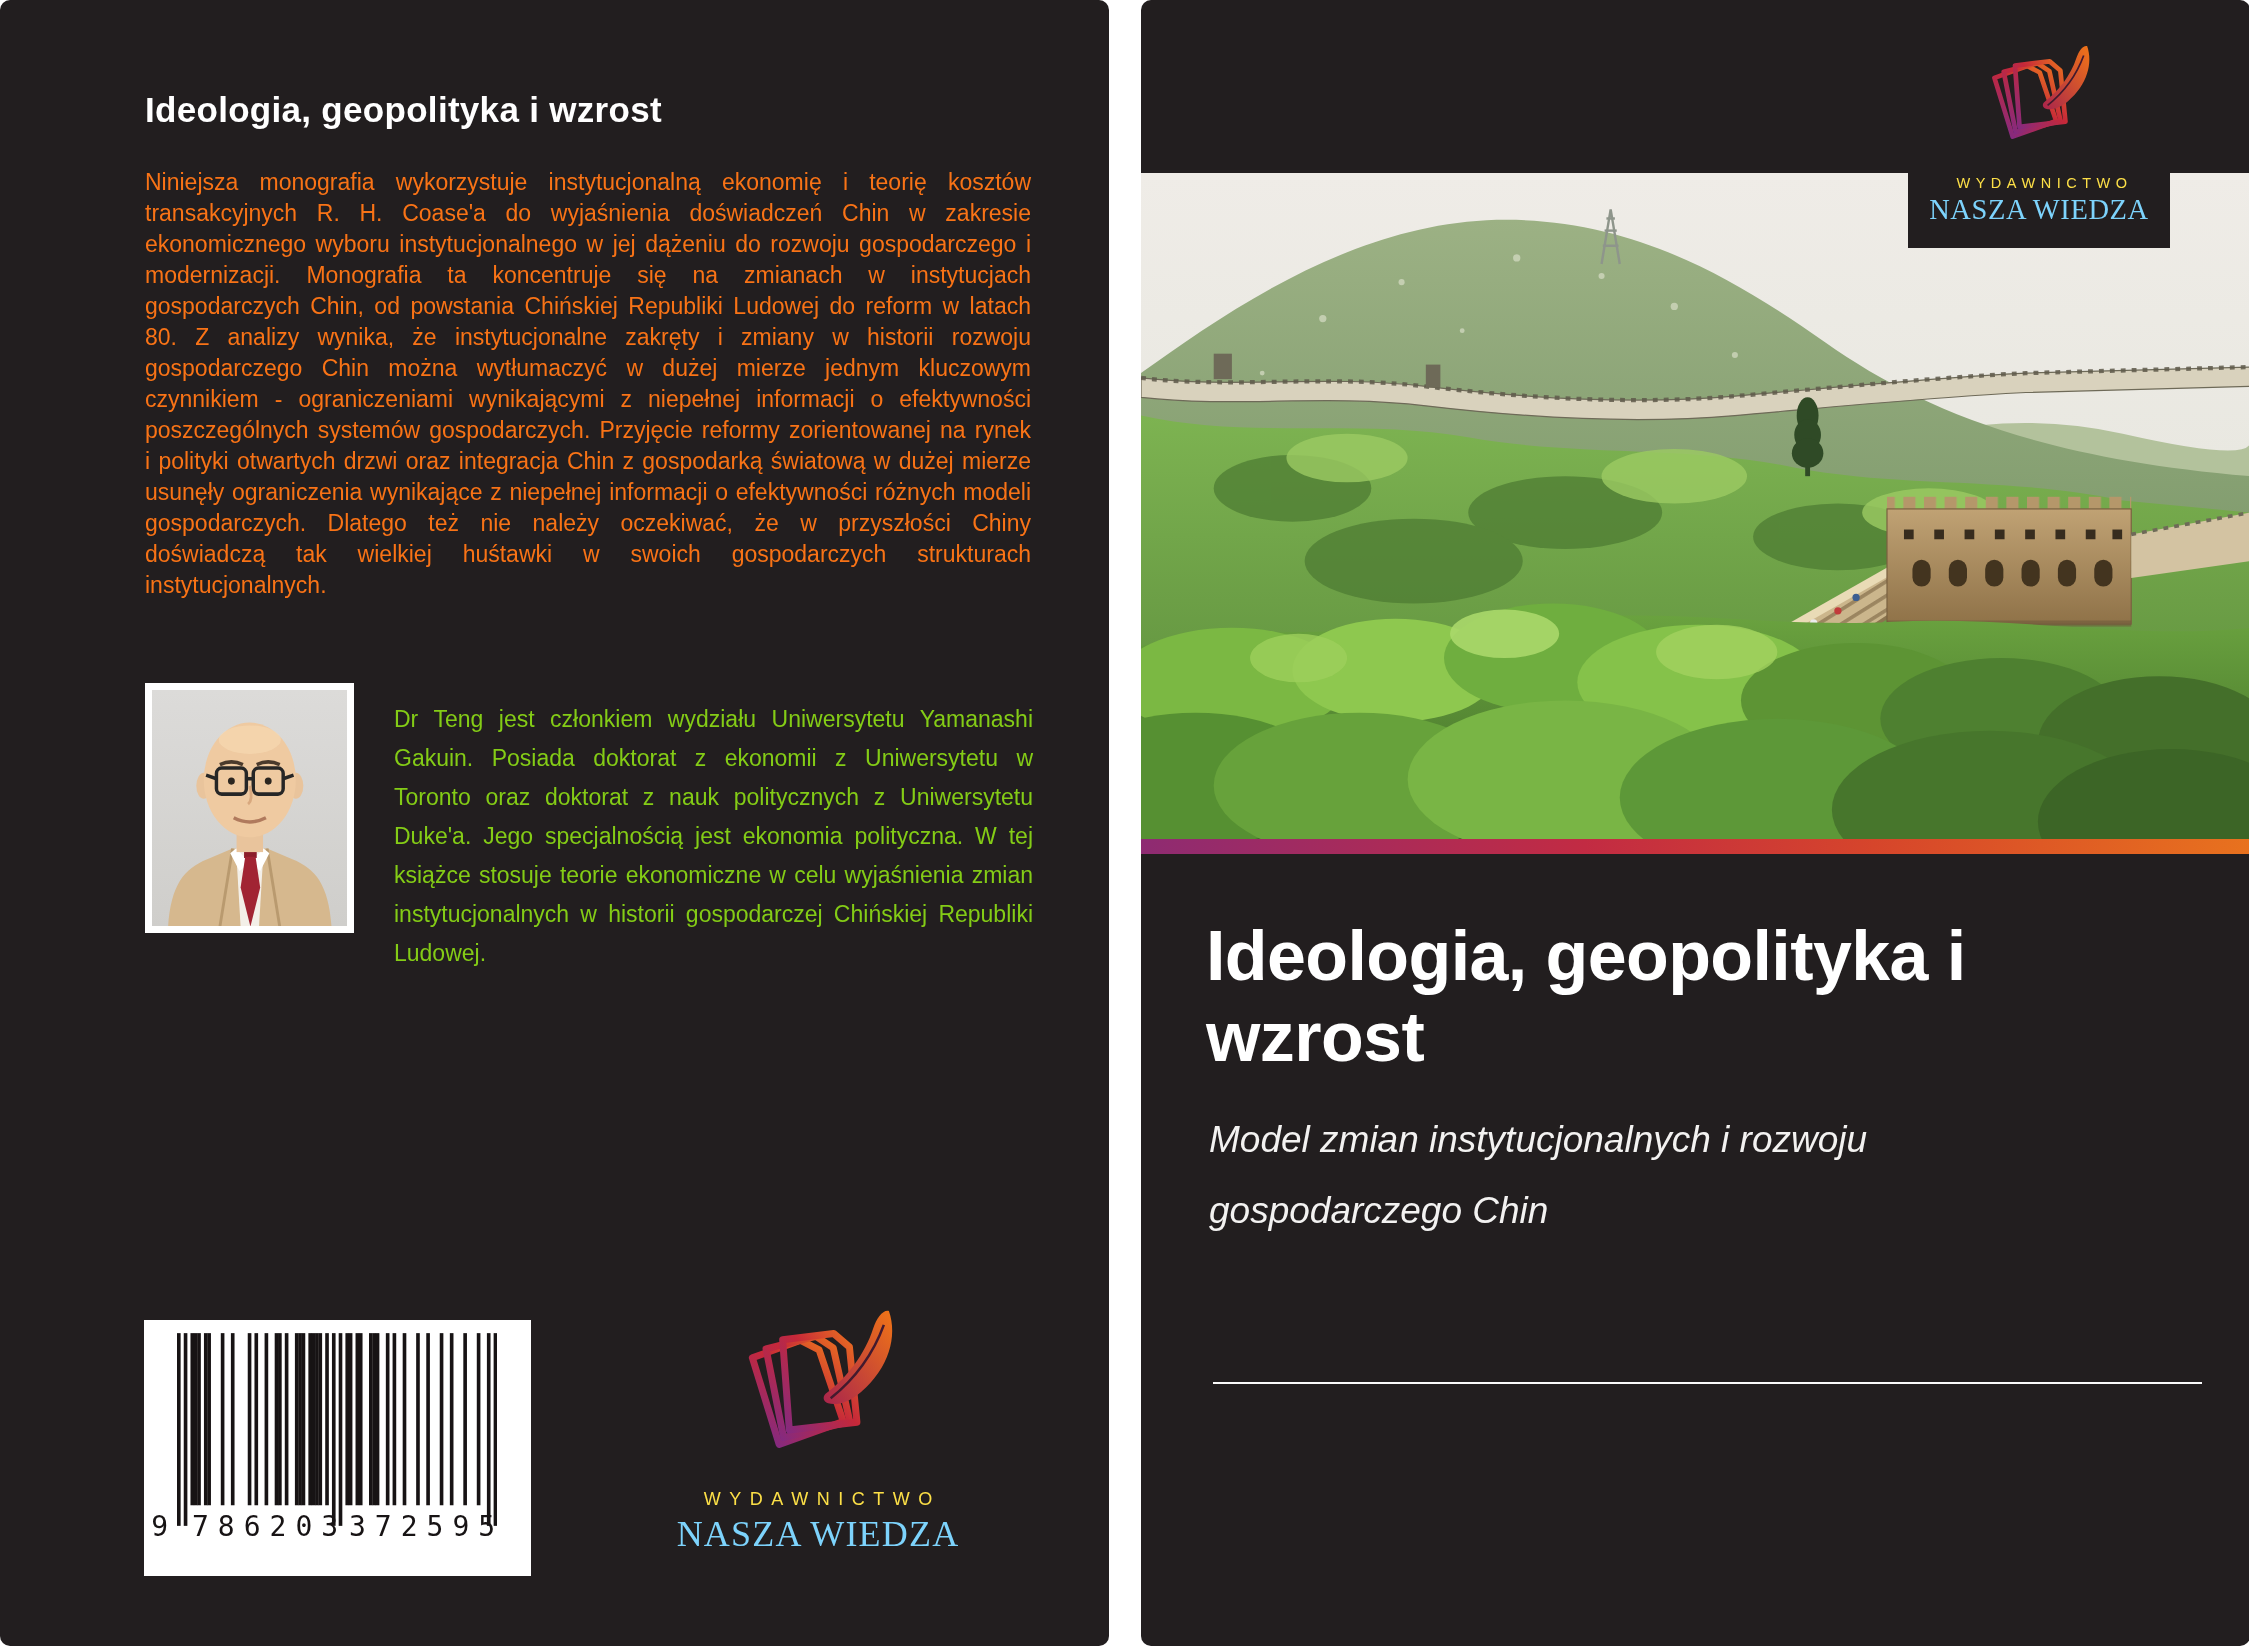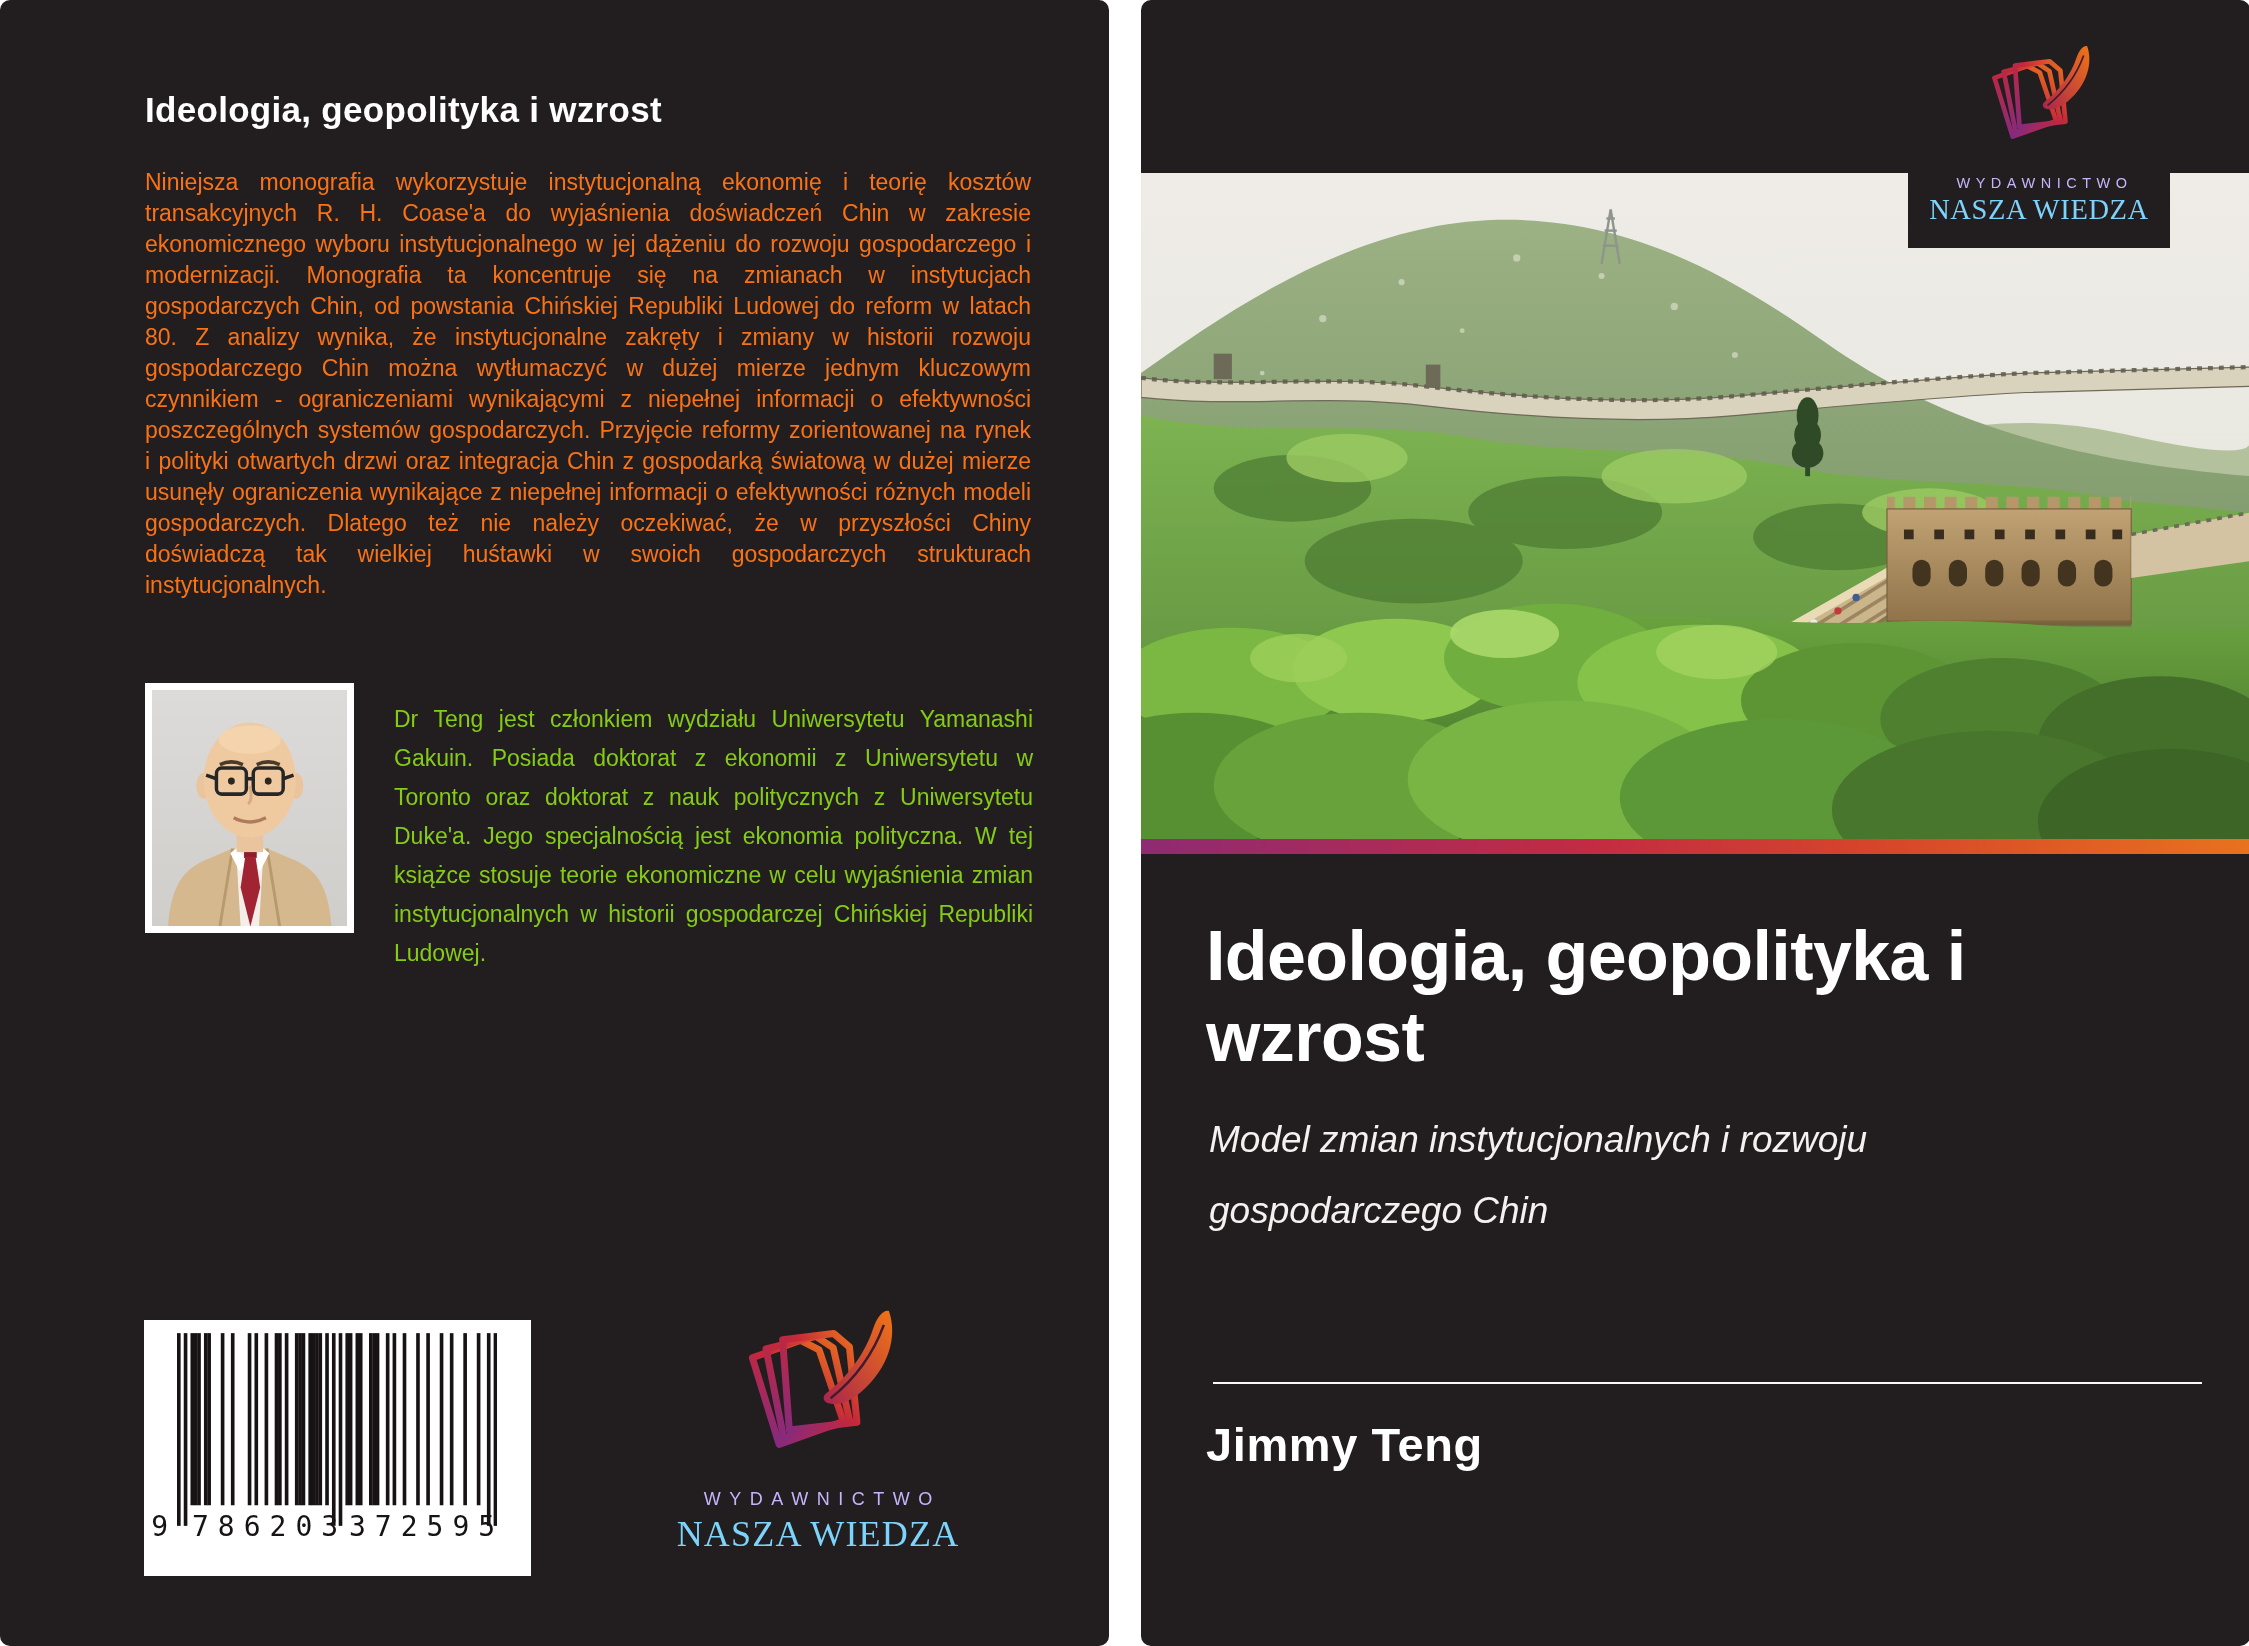--- a/index.html
+++ b/index.html
@@ -23,21 +23,21 @@
   .barcode-box{position:absolute;left:144px;top:1320px;width:387px;height:256px;background:#ffffff;}
   .barcode-box svg{position:absolute;left:33px;top:13.3px;}
   .barcode-digits{position:absolute;left:0;top:190px;width:100%;height:36px;color:#171314;
                   font-family:"DejaVu Sans Mono",monospace;font-size:28px;}
   .barcode-digits .d1{position:absolute;left:7.3px;}
   .barcode-digits .d2{position:absolute;left:48px;letter-spacing:9px;}
   .barcode-digits .d3{position:absolute;left:205px;letter-spacing:9px;}
 
   .logo-block{position:absolute;left:630px;top:1302px;width:376px;text-align:center;}
   .logo-block .mark{width:200px;height:171px;margin:0 auto;display:block;}
-  .pub-top{display:block;color:#c4b5fd;font-size:18px;letter-spacing:8.5px;margin-top:15.8px;
+  .pub-top{display:block;color:#fde047;font-size:18px;letter-spacing:8.5px;margin-top:15.8px;
            padding-left:8.5px;}
   .pub-bottom{display:block;color:#7dd3fc;font-family:"Liberation Serif",serif;
               font-weight:400;font-size:36px;letter-spacing:1.2px;margin-top:3.6px;}
 
   
   .cover-photo{position:absolute;left:0;top:173px;width:1109px;height:667px;}
   .cover-photo svg{display:block;width:100%;height:100%;}
   .accent-bar{position:absolute;left:0;top:839px;width:1109px;height:14.5px;
               background:linear-gradient(90deg,#8e2b72 0%,#c22b43 40%,#d6452b 66%,#e8721e 100%);}
   .badge{position:absolute;left:767px;top:0;width:262px;height:248px;background:#221e1f;}
@@ -340,17 +340,16 @@
         </svg>
       <span class="pub-top">WYDAWNICTWO</span>
       <span class="pub-bottom">NASZA WIEDZA</span>
     </div>
 
     <div class="accent-bar"></div>
 
     <h1 class="front-title">Ideologia, geopolityka i wzrost</h1>
     <p class="front-subtitle">Model zmian instytucjonalnych i rozwoju gospodarczego Chin</p>
     <div class="divider"></div>
-    <h2 class="front-author">Jimmy Teng</h2>
   </section>
 
 </div>
 
 
 </body></html>

